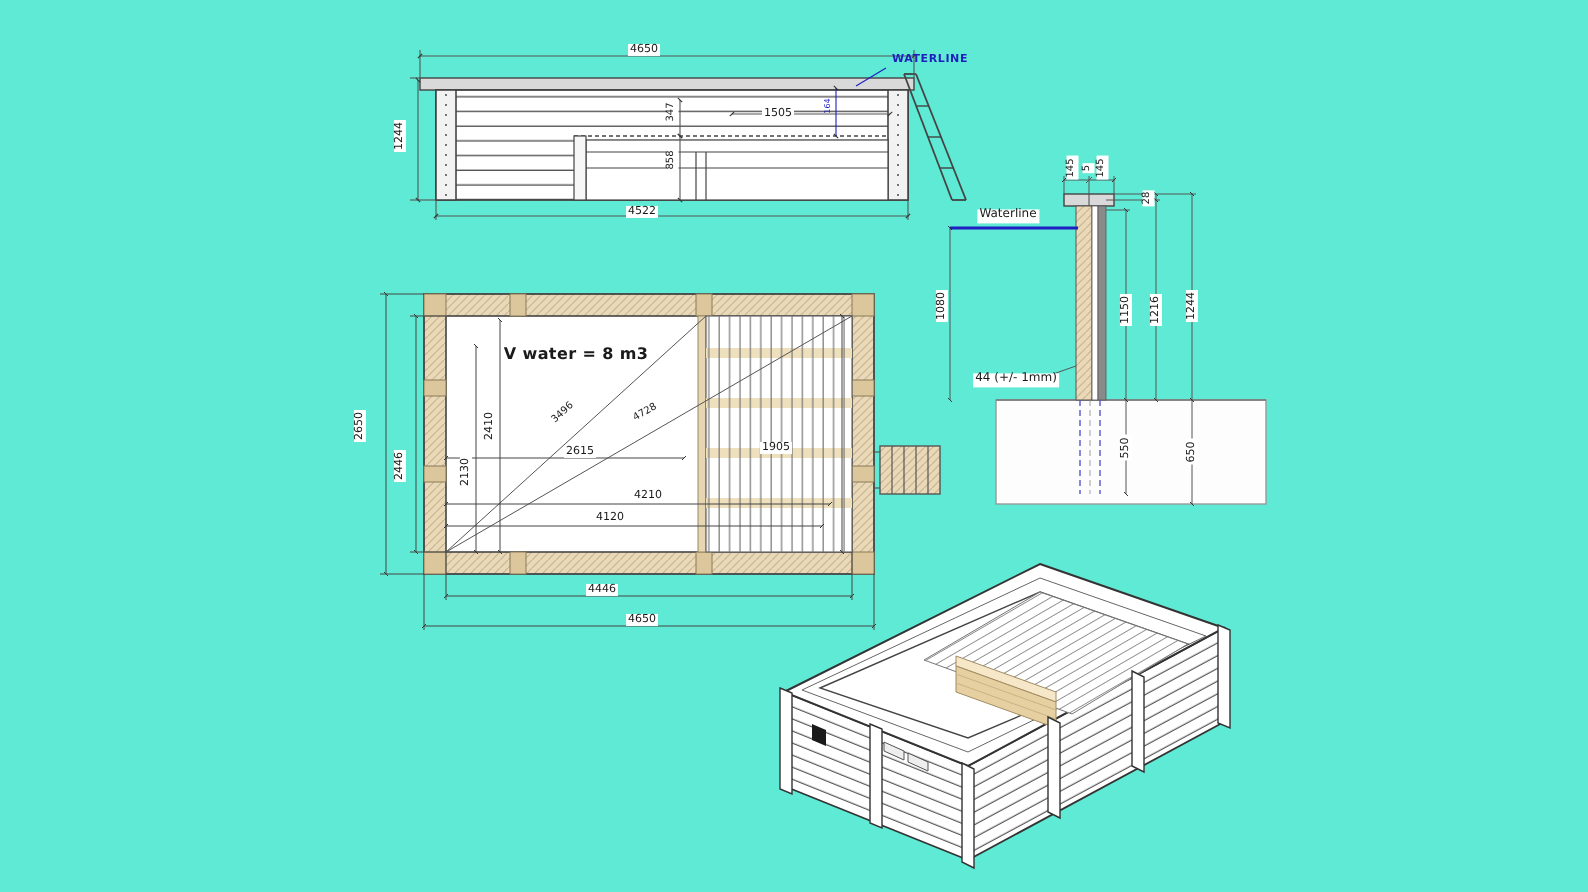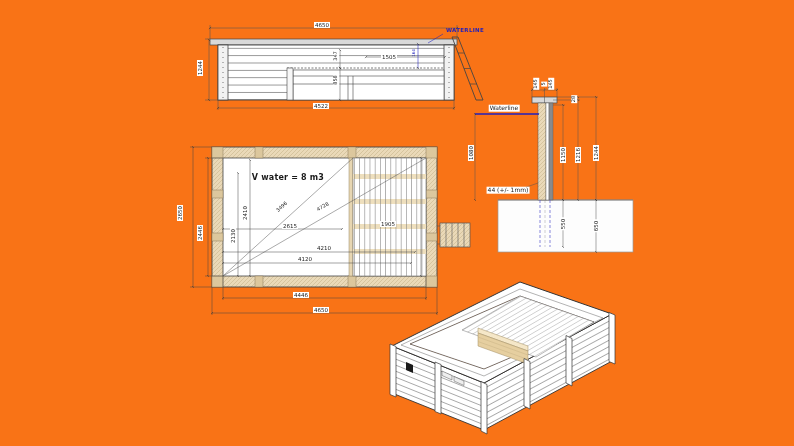--- a/index.html
+++ b/index.html
@@ -1,16 +1,16 @@
 <!DOCTYPE html>
 <html><head>
 <meta charset="utf-8">
 <style>
   html,body{margin:0;padding:0;background:#fff;}
-  #stage{position:relative;width:794px;height:446px;background:#f97316;overflow:hidden;
+  #stage{position:relative;width:794px;height:446px;background:#5eead4;overflow:hidden;
          font-family:"DejaVu Sans",sans-serif;}
   svg{position:absolute;z-index:1;}
   .lbl{position:absolute;font-family:"DejaVu Sans",sans-serif;font-size:5.5px;line-height:1.1;
        color:#1a1a1a;background:#fff;padding:0 1px;white-space:nowrap;z-index:5;
        transform:translate(-50%,-50%) rotate(var(--r,0deg));}
   .xs{font-size:5px;}
   .xxs{font-size:4px;}
   .big{font-size:8px;font-weight:bold;letter-spacing:.2px;}
   .s6{font-size:6px;}
   .wl{font-size:5.5px;font-weight:bold;color:#1f1fbf;letter-spacing:.3px;background:transparent;}

